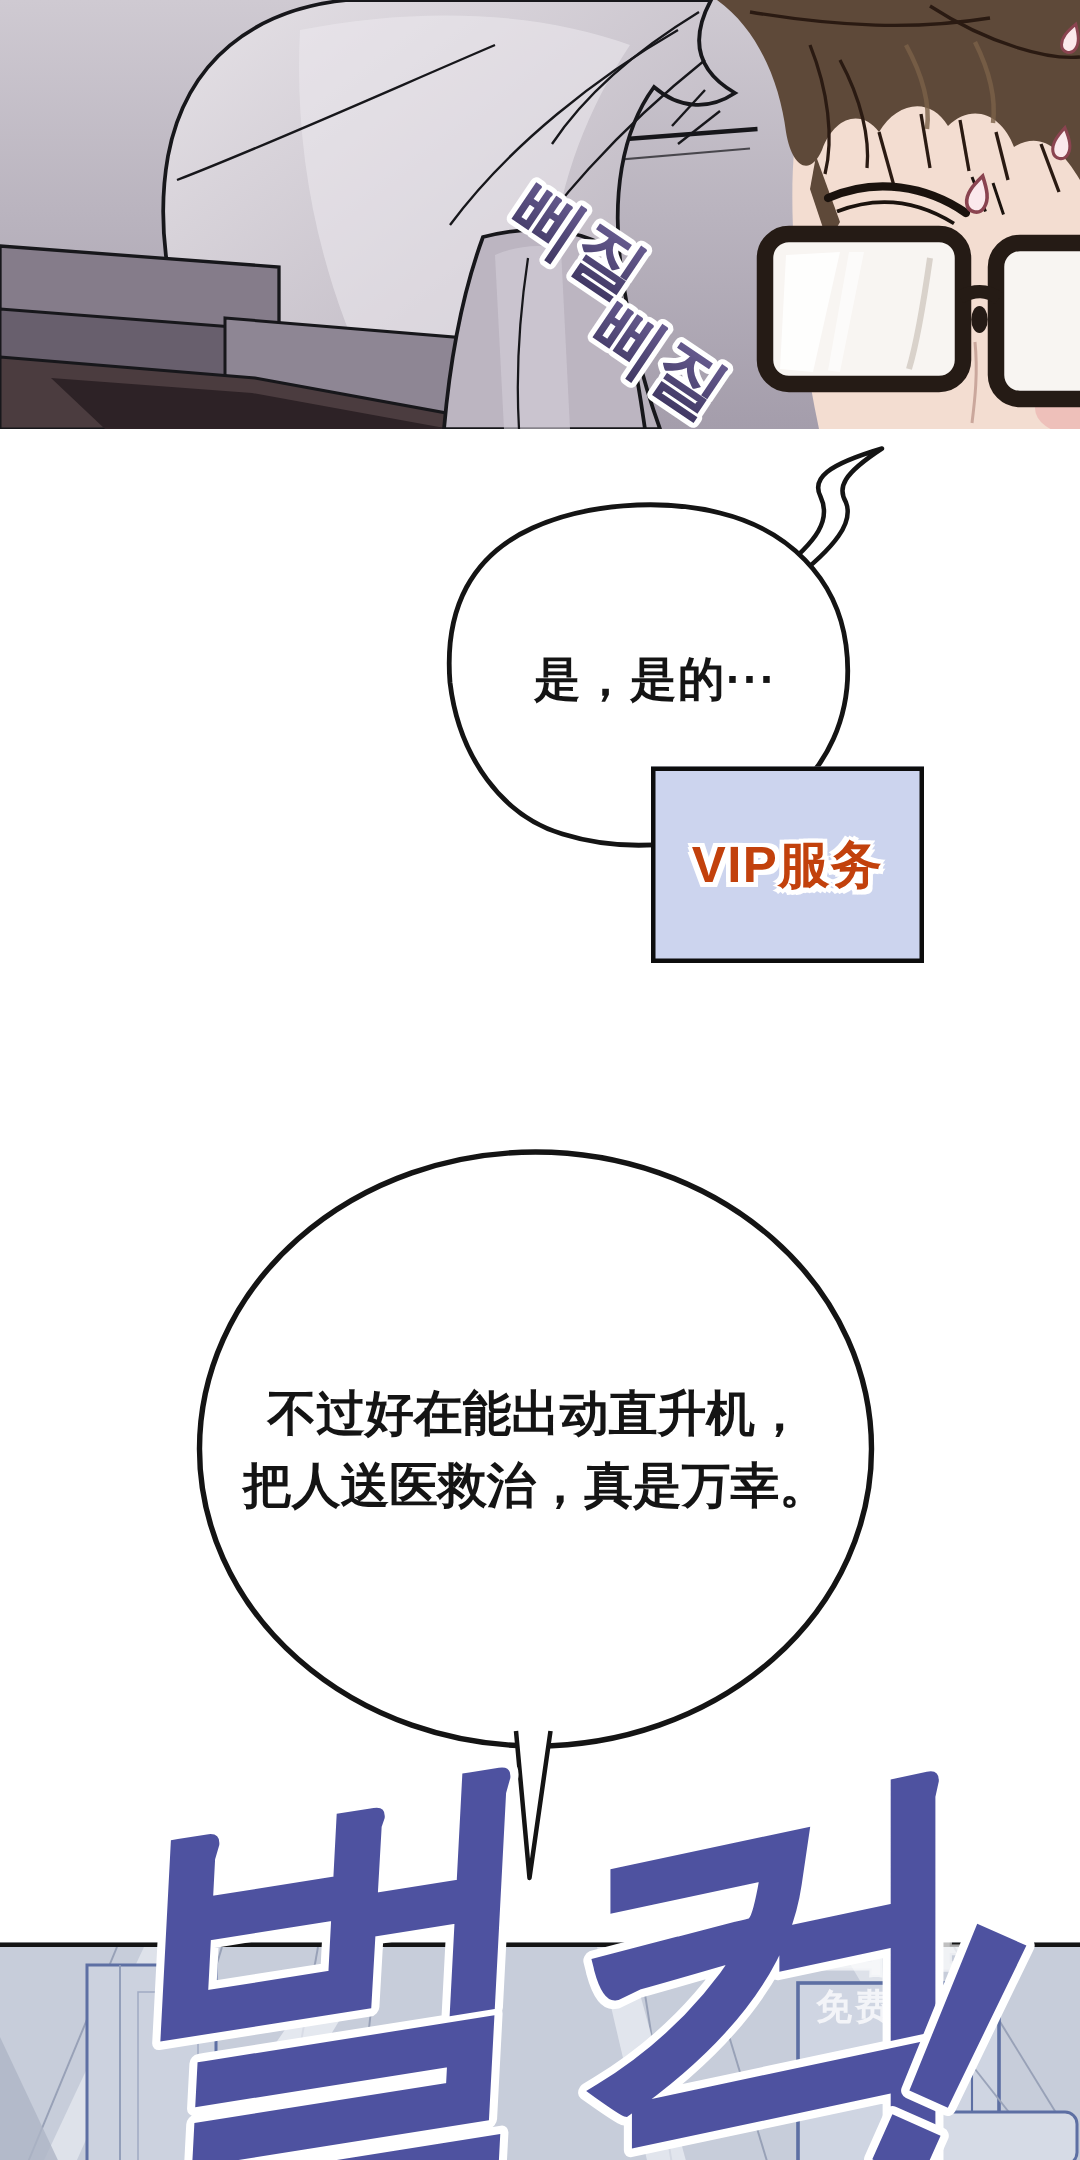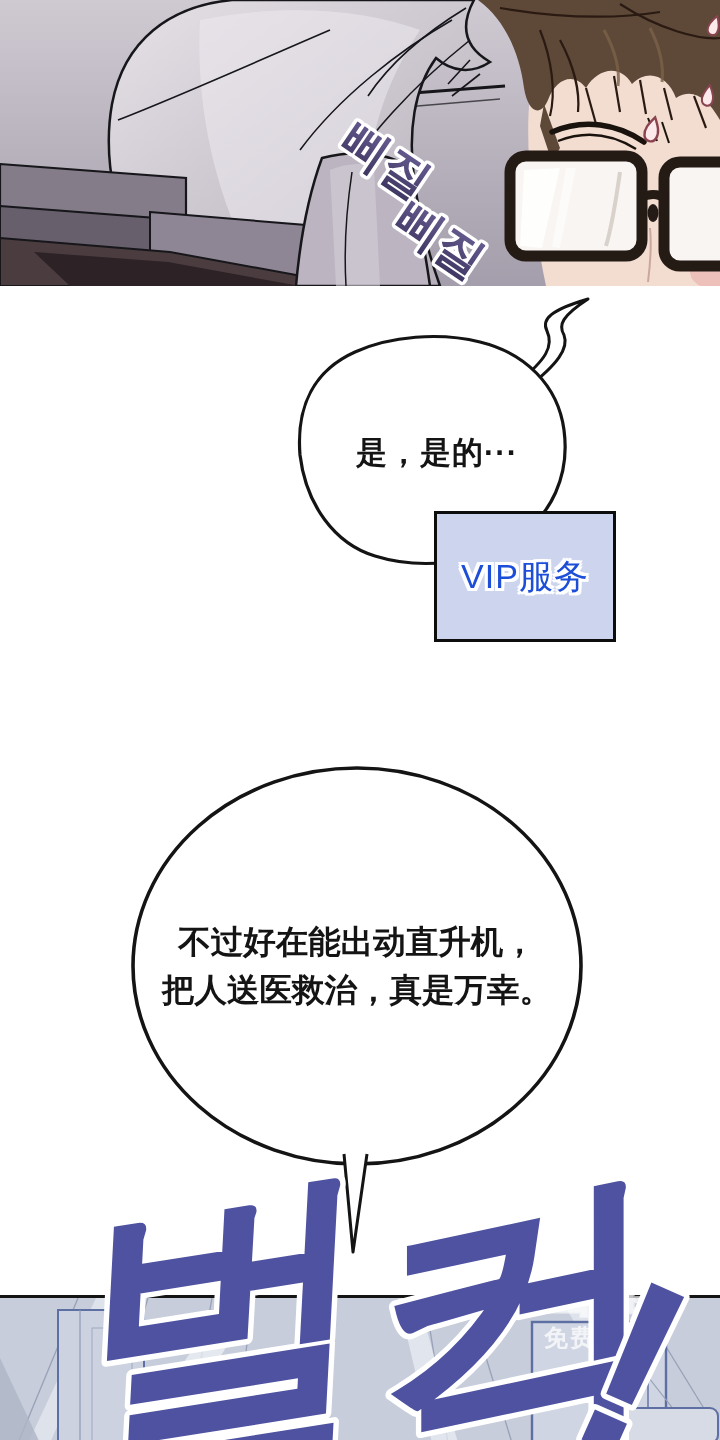--- a/index.html
+++ b/index.html
@@ -13,21 +13,21 @@
   .panel-top svg{display:block;}
   
   .bubble-svg{overflow:visible;}
   
   .vip-box{
     left:434px;top:511px;width:182px;height:131px;
     background:#ccd4ee;border:3.5px solid #0d0d0d;
     display:flex;align-items:center;justify-content:center;box-sizing:border-box;
   }
   .vip-box span{
-    font-size:34px;font-weight:normal;color:#1d4ed8;letter-spacing:1px;
+    font-size:34px;font-weight:bold;color:#c2410c;letter-spacing:1px;
     text-shadow:-3px -3px 0 #fff,3px -3px 0 #fff,-3px 3px 0 #fff,3px 3px 0 #fff,
                  0 -3px 0 #fff,0 3px 0 #fff,-3px 0 0 #fff,3px 0 0 #fff;
   }
   
   .panel-bottom{
     left:0;top:1295px;width:720px;height:145px;background:#c7cdda;
     border-top:3px solid #141414;box-sizing:content-box;overflow:hidden;
   }
   
   .sfx-burst{left:0;top:1130px;width:720px;height:310px;z-index:5;}

